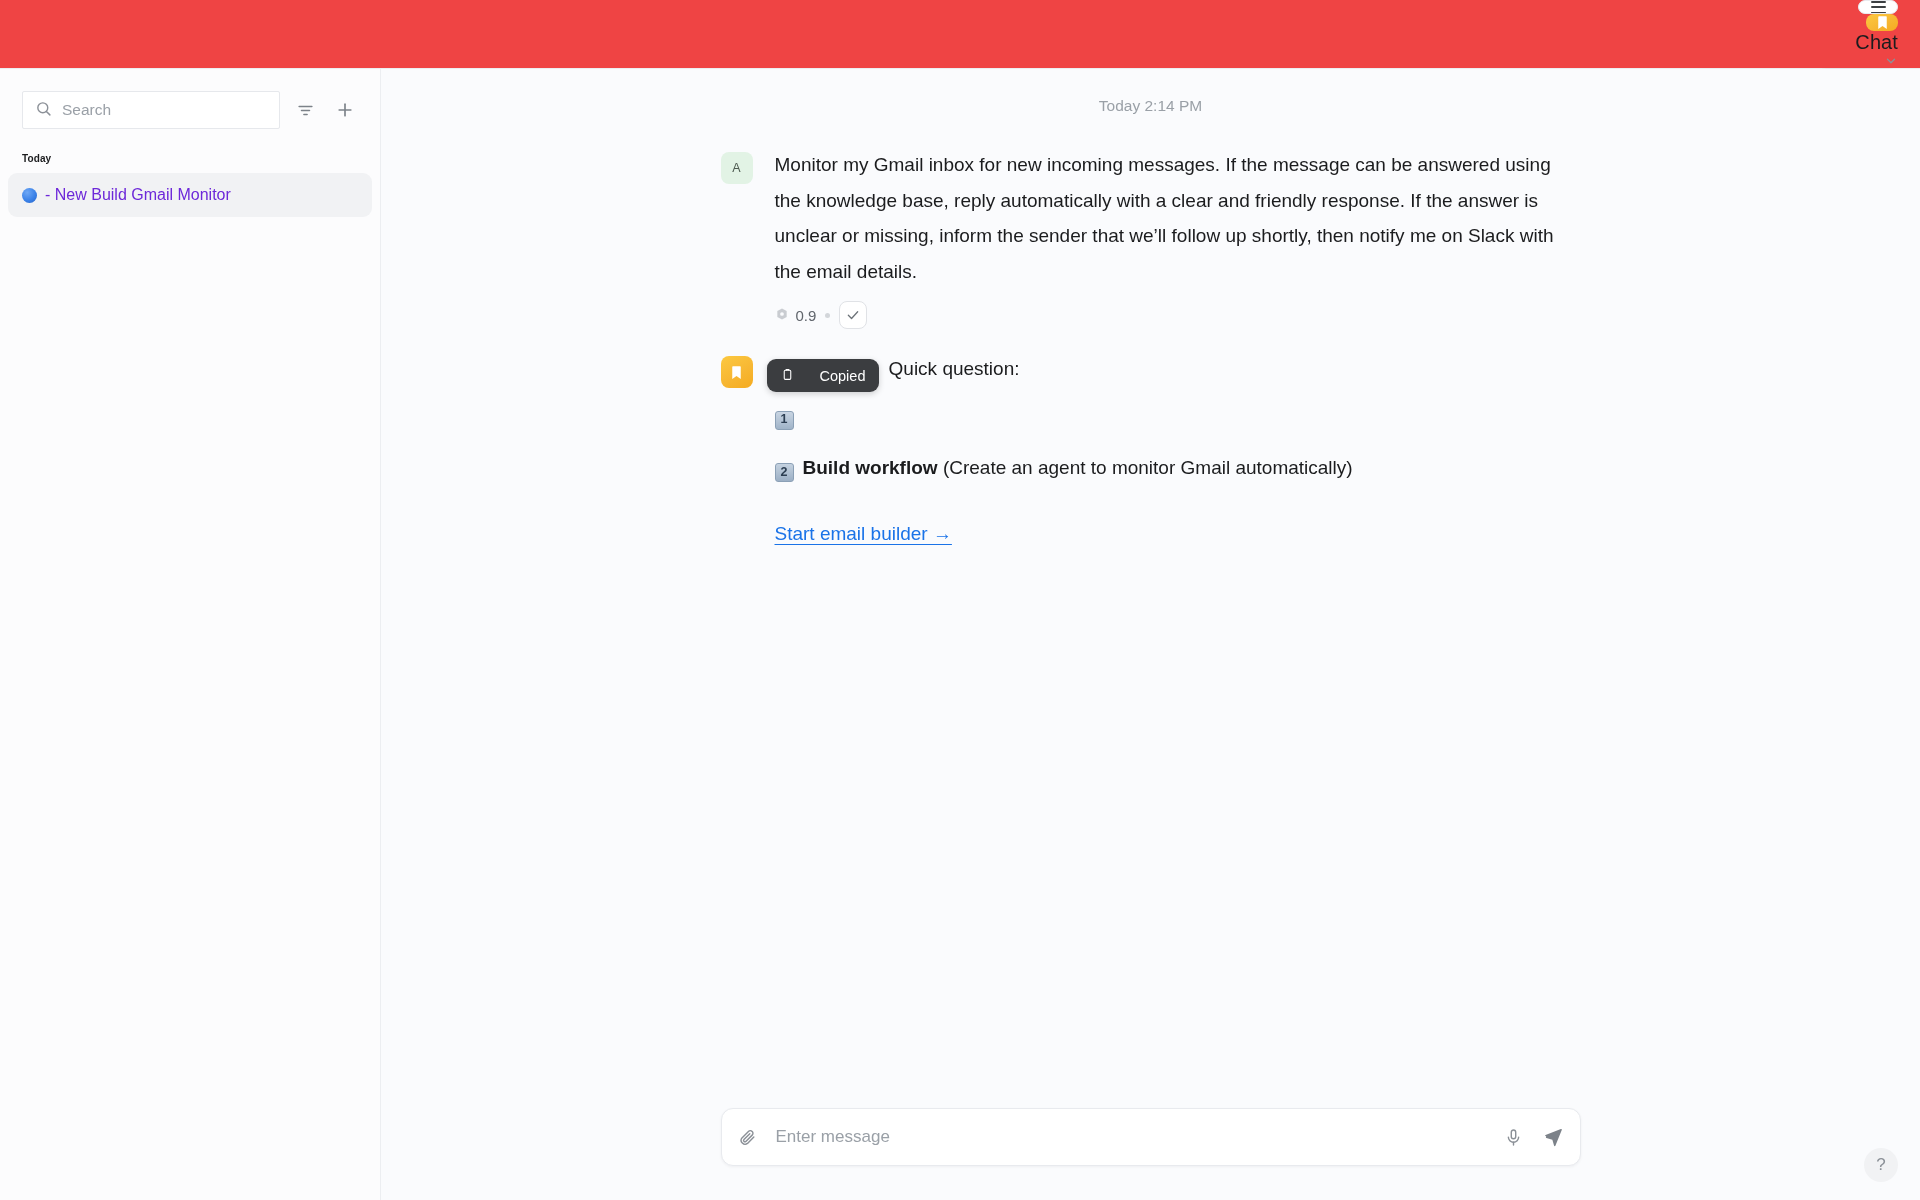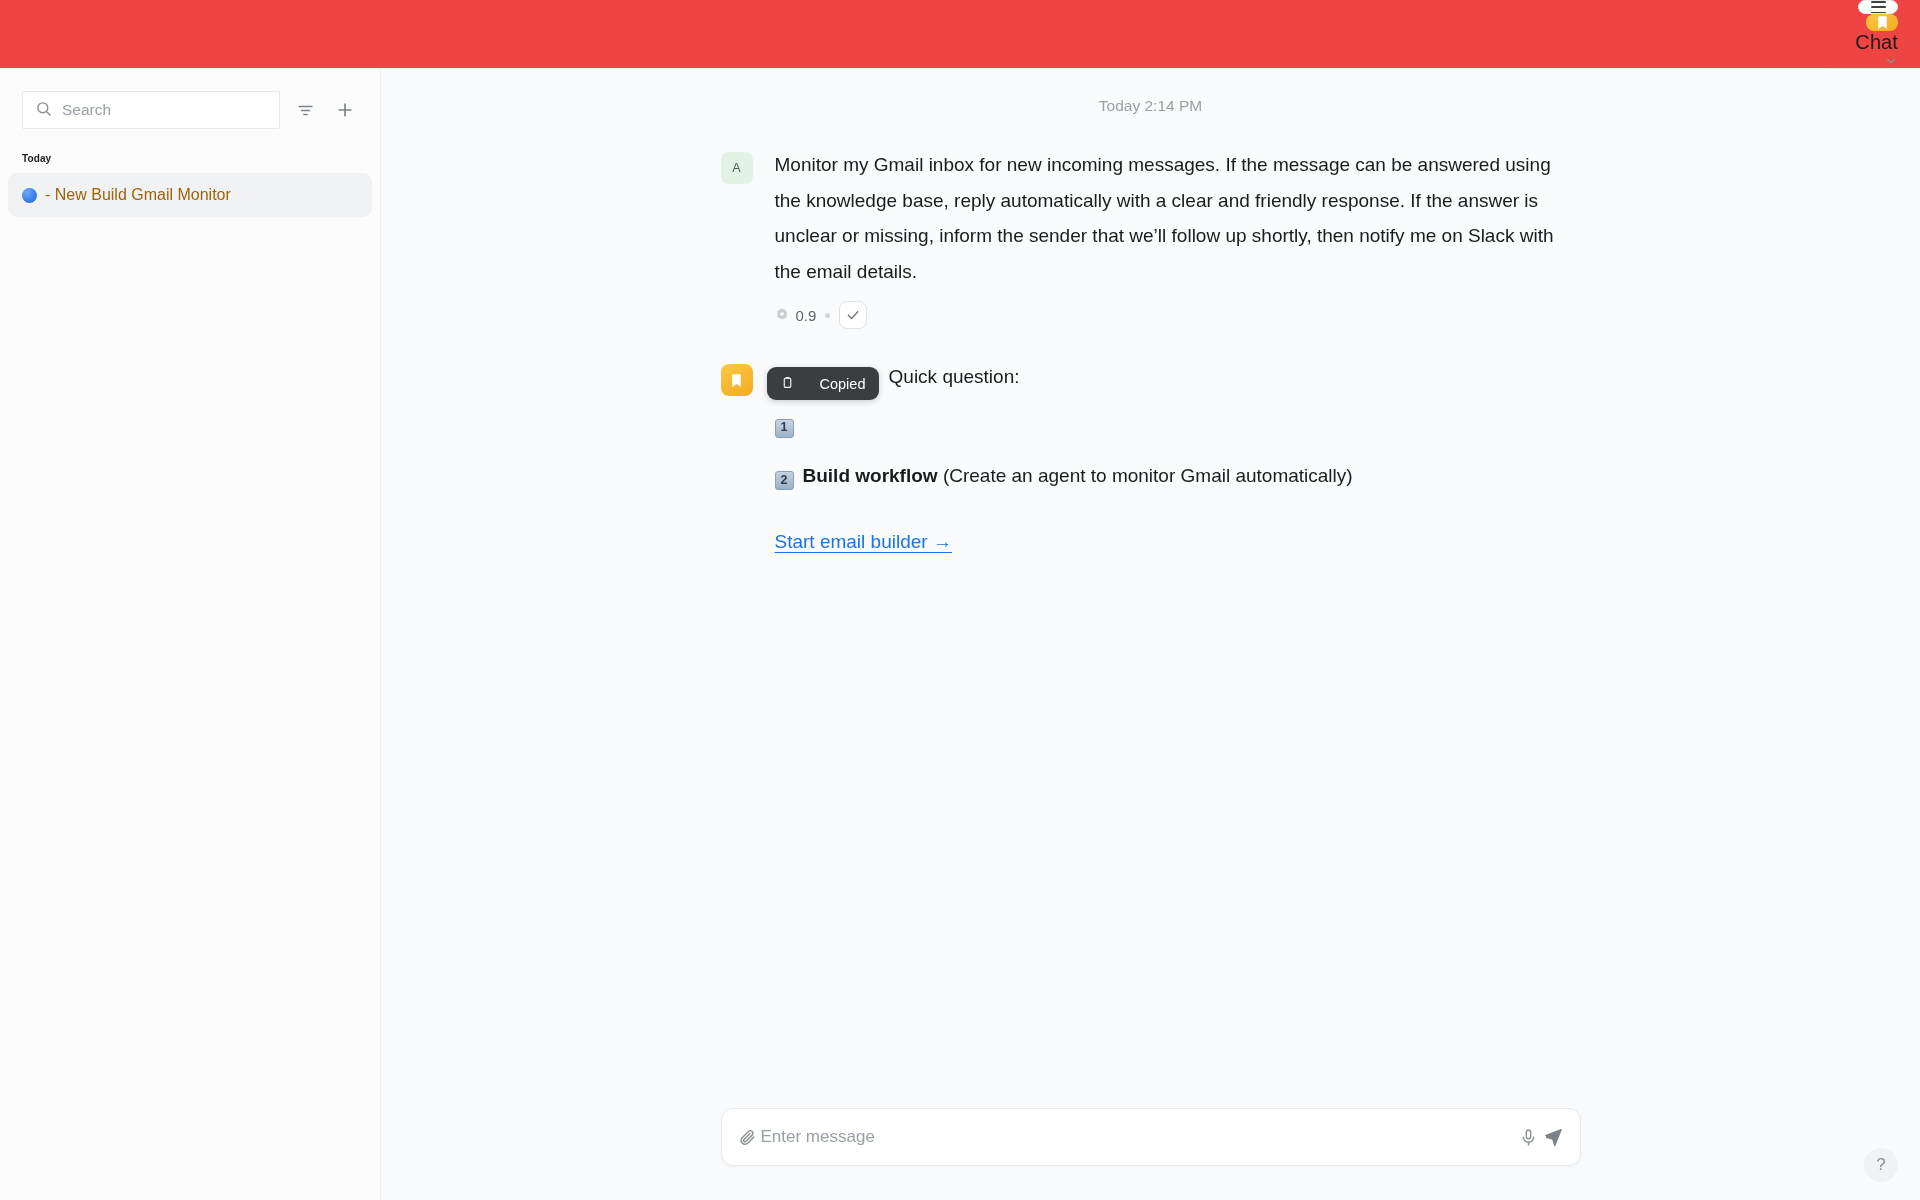--- a/index.html
+++ b/index.html
@@ -64,21 +64,21 @@
   }
   .search-box input::placeholder { color: #9aa0a7; }
   .icon-btn { width: 30px; height: 30px; display: flex; align-items: center; justify-content: center; cursor: pointer; }
 
   .section-label {
     font-size: 10px; color: #1b1c1e; font-weight: 700; padding: 24px 0 9px 22px; letter-spacing: .1px;
   }
   .conv-list { padding: 0 8px; }
   .conv-item {
     display: flex; align-items: center; gap: 8px; height: 44px; padding: 0 14px;
-    border-radius: 9px; cursor: pointer; font-size: 16px; color: #a16207;
+    border-radius: 9px; cursor: pointer; font-size: 16px; color: #6d28d9;
   }
   .conv-item.active { background: #f1f2f4; }
   .conv-dot {
     width: 15px; height: 15px; border-radius: 50%;
     background: radial-gradient(circle at 35% 30%, #6fa8f5 0%, #3b82e8 55%, #2563c9 100%);
     flex: 0 0 auto;
   }
 
   
   .main {
@@ -89,21 +89,21 @@
   .thread-inner { width: 860px; margin: 0 auto; }
   .day-stamp { text-align: center; font-size: 15.5px; color: #9aa0a7; padding-bottom: 32px; }
 
   .msg { display: flex; gap: 22px; position: relative; }
   .avatar { width: 32px; height: 32px; border-radius: 8px; flex: 0 0 auto; display: flex; align-items: center; justify-content: center; margin-top: 5px; }
   .avatar.user { background: #e2f3e5; font-size: 12.5px; color: #4d5a50; }
   .avatar.assistant { background: linear-gradient(150deg, #fcc940 0%, #f7b733 55%, #f5ab20 100%); }
   .msg-body { flex: 1; min-width: 0; }
   .msg-text { font-size: 19px; line-height: 35.5px; color: #1b1c1e; }
 
-  .meta-row { display: flex; align-items: center; gap: 9px; margin-top: 12px; margin-bottom: 20px; }
+  .meta-row { display: flex; align-items: center; gap: 9px; margin-top: 12px; margin-bottom: 12px; }
   .meta-score { display: flex; align-items: center; gap: 7px; font-size: 15px; color: #60656c; }
   .meta-sep { width: 5px; height: 5px; border-radius: 50%; background: #d3d6da; }
   .check-btn {
     width: 28px; height: 28px; border: 1px solid #e0e2e6; border-radius: 8px; background: #fff;
     display: flex; align-items: center; justify-content: center; cursor: pointer;
   }
 
   .assistant-msg { margin-top: 10px; }
   .opt-line { font-size: 19px; line-height: 35.5px; color: #1b1c1e; margin-top: 22px; display: flex; align-items: baseline; gap: 9px; }
   .opt-badge {
@@ -127,21 +127,21 @@
     background: #3b3d40; color: #ffffff; border-radius: 9px;
     height: 33px; padding: 0 14px; display: flex; align-items: center; gap: 26px;
     font-size: 14.5px; z-index: 5; box-shadow: 0 2px 6px rgba(0,0,0,.18);
   }
 
   
   .composer-wrap { padding: 0 0 34px 0; display: flex; justify-content: center; }
   .composer {
     width: 860px; height: 58px; background: #fff; border: 1px solid #e8eaee;
     border-radius: 12px; box-shadow: 0 1px 3px rgba(16,24,40,.05);
-    display: flex; align-items: center; padding: 0 16px; gap: 4px;
+    display: flex; align-items: center; padding: 0 16px; gap: 19px;
   }
   .composer input {
     flex: 1; border: 0; outline: 0; background: transparent;
     font-size: 17px; color: #1b1c1e; font-family: "Liberation Sans", sans-serif;
   }
   .composer input::placeholder { color: #9aa0a7; }
   .comp-icon { display: flex; align-items: center; justify-content: center; cursor: pointer; }
 
   .help-fab {
     position: absolute; right: 22px; bottom: 18px;

